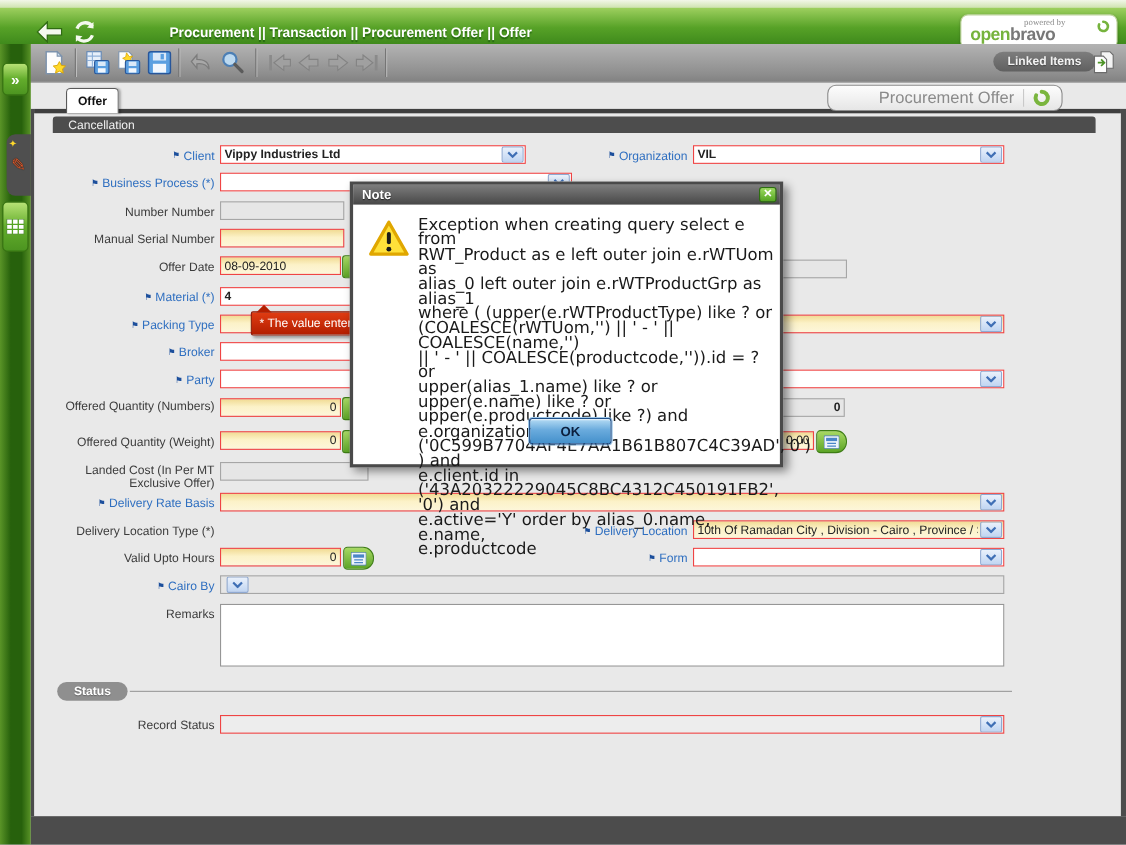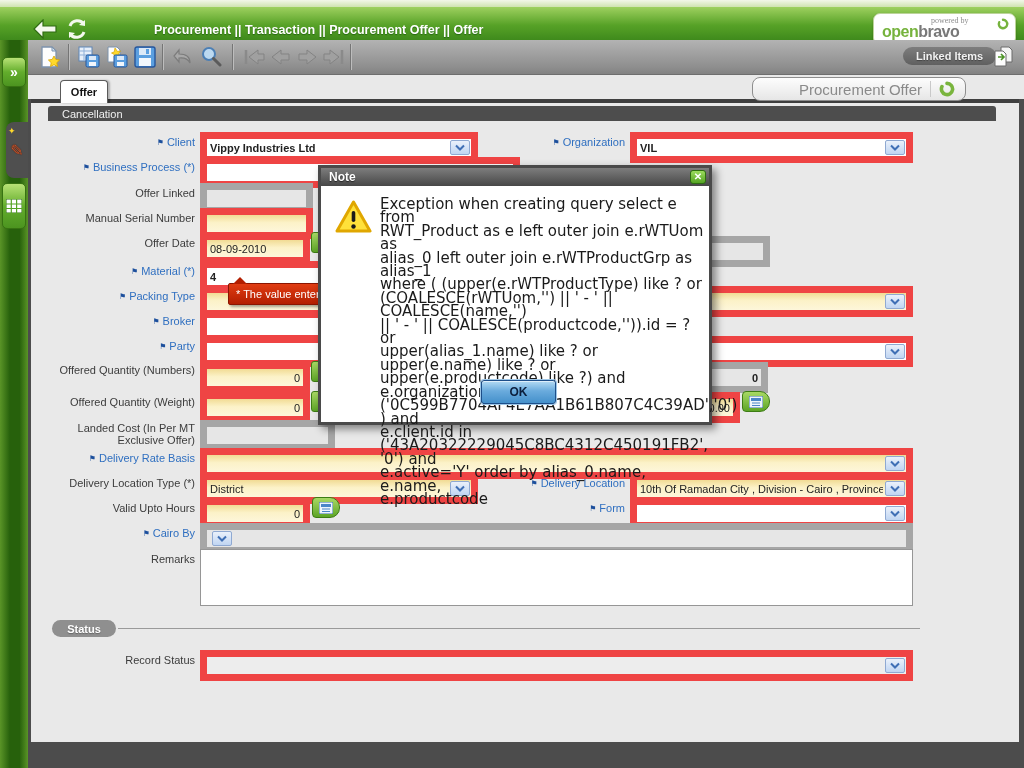--- a/index.html
+++ b/index.html
@@ -51,21 +51,21 @@
           display:flex;align-items:center;justify-content:flex-end;gap:8px;padding-right:10px;box-sizing:border-box;z-index:2;}
   .wintab .t{color:#8a8a8a;font-size:15px;}
   .wintab .sep{width:1px;height:16px;background:#c9c9c9;}
   .secbar{position:absolute;left:48px;top:106px;width:948px;height:15px;background:#4d4d4d;
           border-radius:3px 3px 0 0;color:#f0f0f0;font-size:11px;display:flex;align-items:center;padding-left:14px;box-sizing:border-box;}
   
   .lbl{position:absolute;left:40px;width:155px;font-size:11px;color:#3c3c3c;text-align:right;line-height:12px;}
   .lbl.r2{left:470px;}
   .lbl.link{color:#2f6fc0;}
   .ki{font-size:8px;color:#1c4f9c;margin-right:3px;vertical-align:1px;}
-  .fld{position:absolute;height:31px;box-sizing:border-box;border:7px solid #ef4444;background:#fff;
+  .fld{position:absolute;height:17px;box-sizing:border-box;border:1px solid #ef4444;background:#fff;
        font-size:11px;color:#222;display:flex;align-items:center;padding:0 3px;overflow:hidden;white-space:nowrap;justify-content:space-between;}
   .fld .val{flex:1;overflow:hidden;white-space:nowrap;}
   .fld.bold .val,.fld.bold{font-weight:bold;}
   .fld.req{background:linear-gradient(#f1db94,#fcf2c8 45%,#fdf6da);}
   .fld.ro{background:#e6e6e6;border-color:#a6a6a6;}
   .fld.num .val{text-align:right;}
   .dd{width:18px;height:13px;margin:-0 -2px 0 2px;border:1px solid #8fa9d2;border-radius:2px;
       background:linear-gradient(#eaf1fb,#c0d5f2);display:flex;align-items:center;justify-content:center;flex:none;cursor:pointer;}
   .calc{position:absolute;width:26px;height:19px;border-radius:4px 10px 10px 4px;border:1px solid #3d7d14;
         background:linear-gradient(#a8d964,#5ca426);display:flex;align-items:center;justify-content:center;cursor:pointer;}
@@ -263,21 +263,21 @@
   <div class="lbl link" style="top:161px"><span class="ki">⚑</span><span>Business Process (*)</span></div>
   <div class="fld" style="left:200px;top:157px;width:320px">
       <span class="val"></span>
       <span class="dd">
         <svg width="10" height="7">
           <path d="M1 1.5 L5 5.5 L9 1.5" stroke="#3f6fb5" stroke-width="2" fill="none"></path>
         </svg>
       </span>
     </div>
 
-  <div class="lbl" style="top:187px">Offer Linked</div>
+  <div class="lbl" style="top:187px">Number Number</div>
   <div class="fld ro" style="left:200px;top:183px;width:113px">
       <span class="val"></span>
     </div>
 
   <div class="lbl" style="top:212px">Manual Serial Number</div>
   <div class="fld req" style="left:200px;top:208px;width:113px">
       <span class="val"></span>
     </div>
 
   <div class="lbl" style="top:237px">Offer Date</div>
@@ -359,28 +359,20 @@
   <div class="fld req" style="left:200px;top:448px;width:713px">
       <span class="val"></span>
       <span class="dd">
         <svg width="10" height="7">
           <path d="M1 1.5 L5 5.5 L9 1.5" stroke="#3f6fb5" stroke-width="2" fill="none"></path>
         </svg>
       </span>
     </div>
 
   <div class="lbl" style="top:477px">Delivery Location Type (*)</div>
-  <div class="fld req" style="left:200px;top:473px;width:278px">
-      <span class="val">District</span>
-      <span class="dd">
-        <svg width="10" height="7">
-          <path d="M1 1.5 L5 5.5 L9 1.5" stroke="#3f6fb5" stroke-width="2" fill="none"></path>
-        </svg>
-      </span>
-    </div>
   <div class="lbl link r2" style="top:477px"><span class="ki">⚑</span><span>Delivery Location</span></div>
   <div class="fld req" style="left:630px;top:473px;width:283px">
       <span class="val">10th Of Ramadan City , Division - Cairo , Province / S</span>
       <span class="dd">
         <svg width="10" height="7">
           <path d="M1 1.5 L5 5.5 L9 1.5" stroke="#3f6fb5" stroke-width="2" fill="none"></path>
         </svg>
       </span>
     </div>
 

